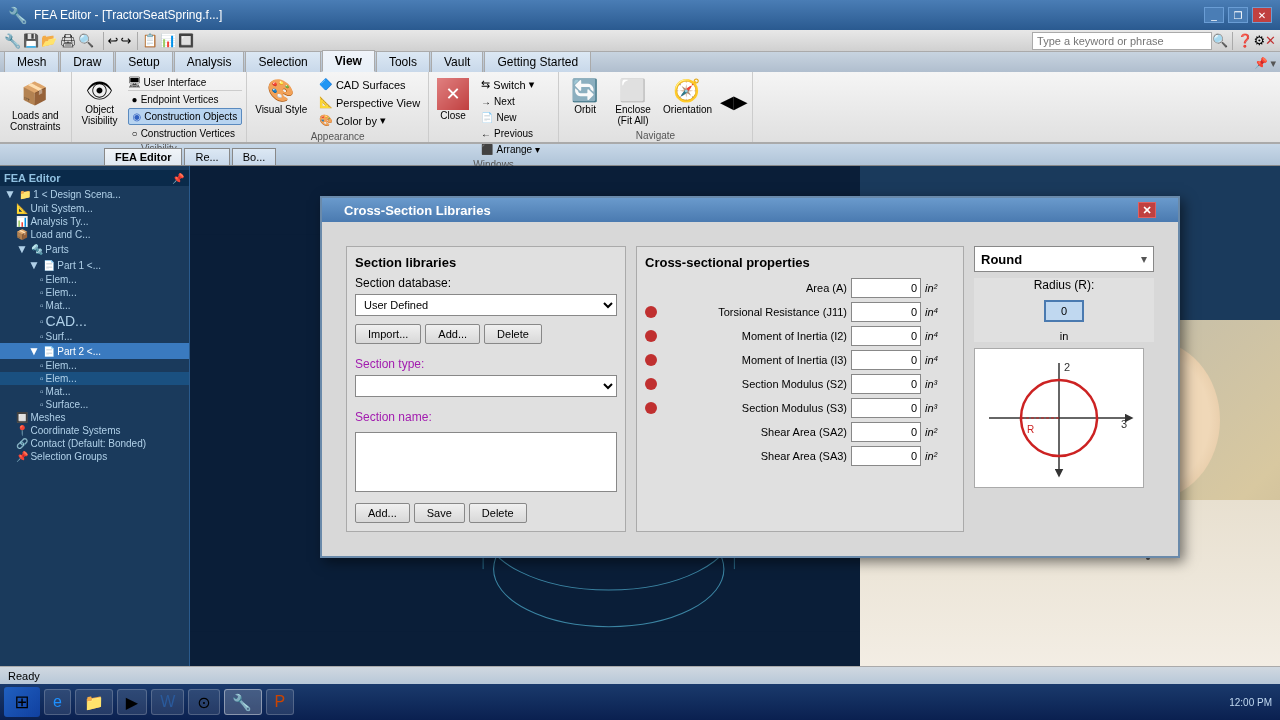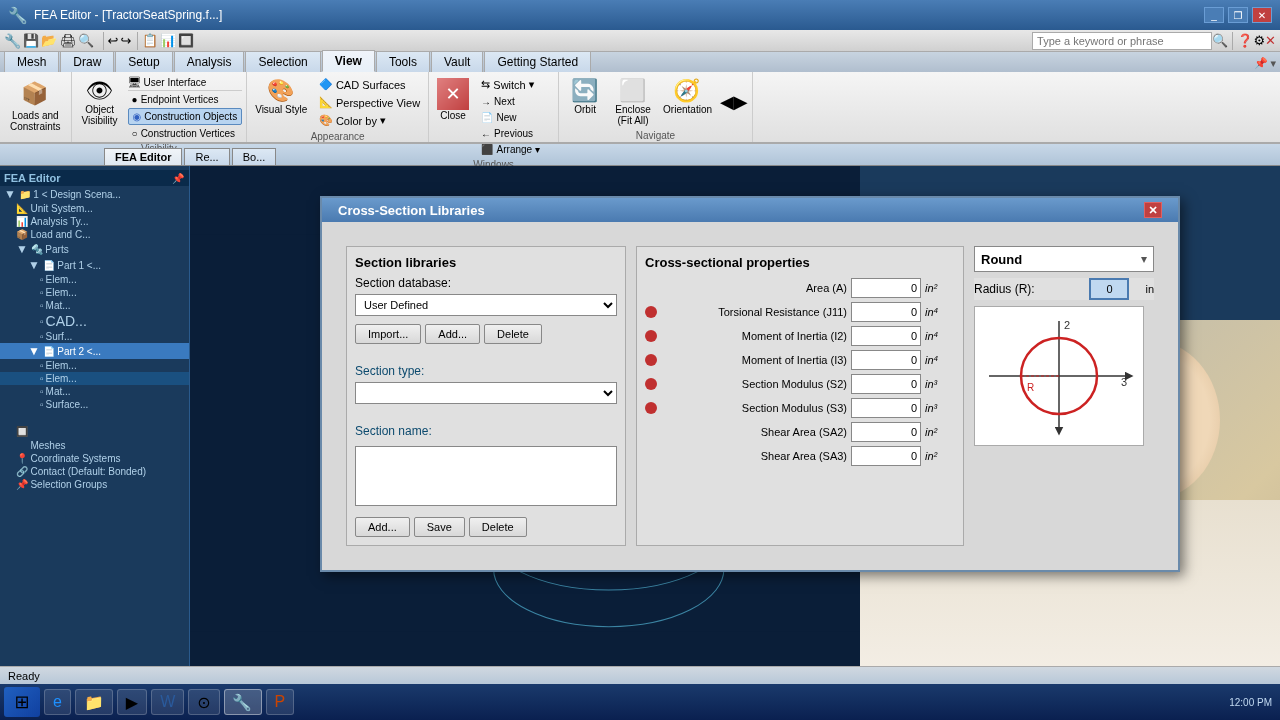--- a/index.html
+++ b/index.html
@@ -182,21 +182,21 @@
       left: 130px;
       width: 860px;
       background: #e8e8e8;
       border: 2px solid #6a8aaa;
       box-shadow: 4px 4px 12px rgba(0,0,0,0.5);
       z-index: 200;
     }
     .dialog-title-bar {
       background: linear-gradient(to bottom, #6a9acc, #4a7ab0);
       color: white;
-      padding: 4px 16px;
+      padding: 4px 22px;
       display: flex;
       align-items: center;
       justify-content: space-between;
       font-size: 13px;
       font-weight: bold;
     }
     .dialog-close-btn {
       width: 18px; height: 16px;
       background: #c04040;
       border: 1px solid #e06060;
@@ -255,23 +255,23 @@
       background: linear-gradient(to bottom, #f0f0f0, #d8d8d8);
       border: 1px solid #888;
       cursor: pointer;
       font-size: 11px;
       border-radius: 2px;
     }
     .dialog-btn:disabled { color: #aaa; cursor: default; }
 
     .dialog-field-label {
       font-size: 12px;
-      color: #0c4a6e;
+      color: #a21caf;
       margin-bottom: 4px;
-      margin-top: 20px;
+      margin-top: 13px;
     }
     .dialog-dropdown {
       flex: 1;
       height: 22px;
       background: white;
       border: 1px solid #888;
       font-size: 11px;
       padding: 0 4px;
     }
     .dialog-text-area {
@@ -352,22 +352,23 @@
       padding: 0 6px;
       justify-content: space-between;
       cursor: pointer;
     }
     .round-selector-text { font-size: 13px; font-weight: bold; color: #000; }
     .round-selector-arrow { font-size: 12px; color: #555; }
 
     .radius-row {
       display: flex;
       align-items: center;
-      gap: 16px;
+      gap: 8px;
       background: #e0e0e0;
+      flex-direction: column;
     }
     .radius-label { font-size: 12px; color: #000; flex: 1; }
     .radius-input {
       width: 40px;
       height: 22px;
       background: #c0d8f0;
       border: 2px solid #4a7ab0;
       font-size: 11px;
       padding: 0 3px;
       text-align: center;
@@ -796,21 +797,21 @@
       <div class="tree-item">
         <div class="tree-indent"></div>
           <div class="tree-indent"></div>
           <div class="tree-indent"></div>
         <span style="font-size:10px; margin-right:2px;">▫</span>
         <span style="font-size:10px;">Surface...</span>
       </div>
       <div class="tree-item">
         <div class="tree-indent"></div>
         <span style="font-size:10px; margin-right:2px;">🔲</span>
-        <span style="font-size:10px;margin-top:28px;">Meshes</span>
+        <span style="font-size:10px;">Meshes</span>
       </div>
       <div class="tree-item">
         <div class="tree-indent"></div>
         <span style="font-size:10px; margin-right:2px;">📍</span>
         <span style="font-size:10px;">Coordinate Systems</span>
       </div>
       <div class="tree-item">
         <div class="tree-indent"></div>
         <span style="font-size:10px; margin-right:2px;">🔗</span>
         <span style="font-size:10px;">Contact (Default: Bonded)</span>

